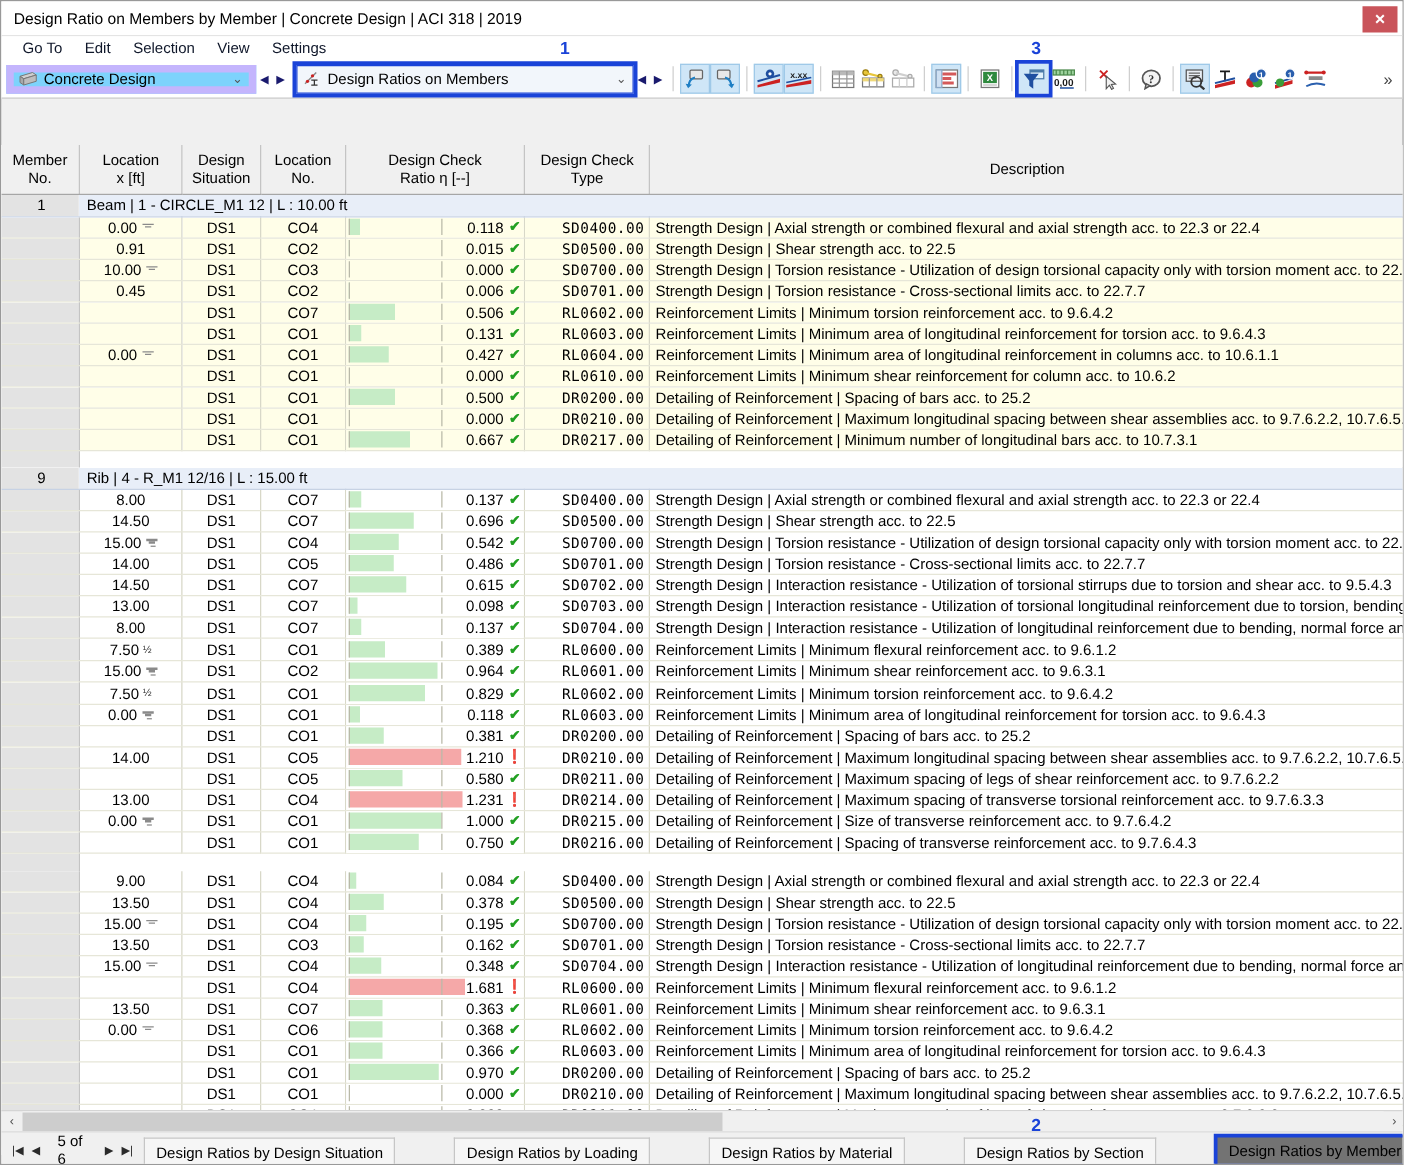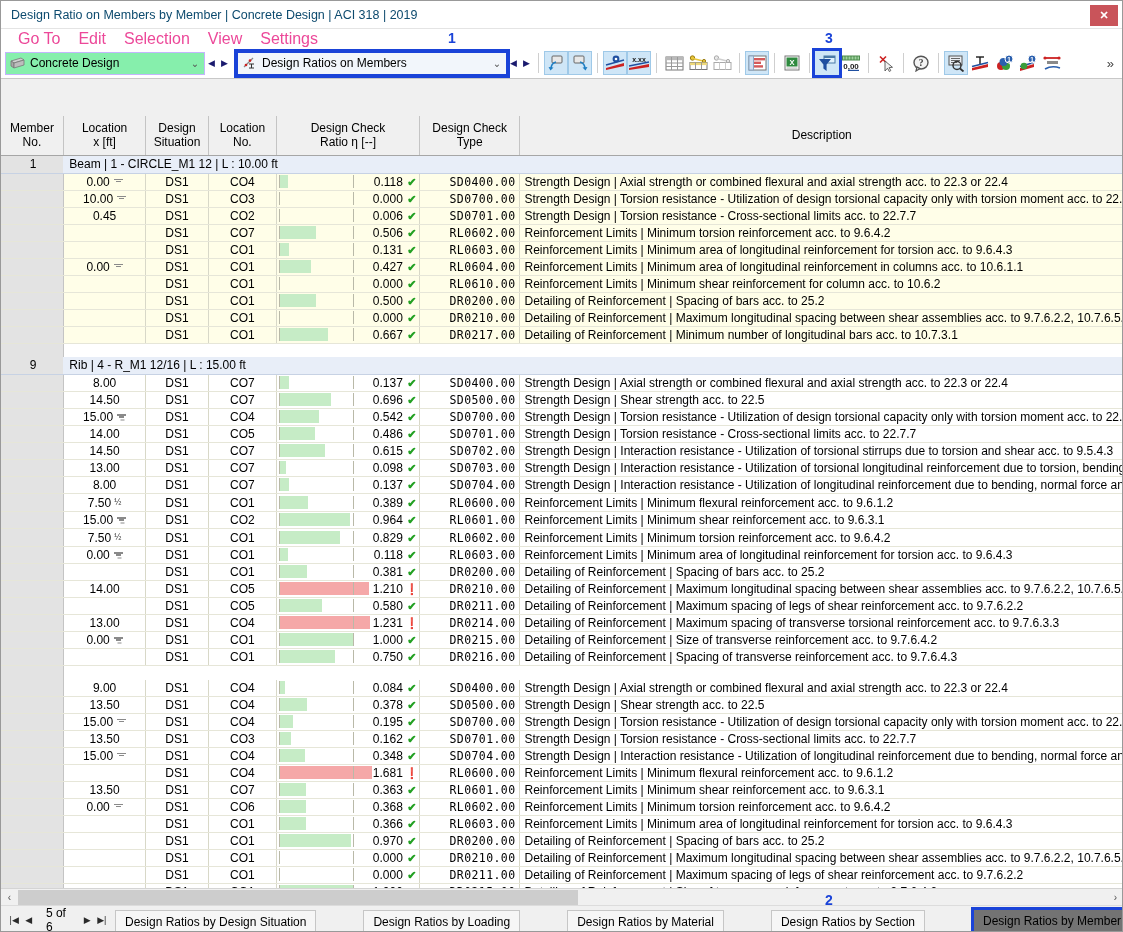--- a/index.html
+++ b/index.html
@@ -23,21 +23,21 @@
   .titlebar {
     height: 28px;
     background: #ffffff;
     display: flex; align-items: center;
     border-bottom: 1px solid #e4e4e4;
     position: relative;
   }
   .titlebar .title {
     padding-left: 10px;
     font-size: 12.5px;
-    color: #0c4a6e;
+    color: #000000;
     white-space: nowrap;
   }
   .close-btn {
     position: absolute; right: 4px; top: 4px;
     width: 28px; height: 21px;
     background: #c9545a;
     color: #fff;
     display: flex; align-items: center; justify-content: center;
     font-size: 11px; font-weight: bold;
     cursor: pointer;
@@ -46,38 +46,38 @@
   
   .menubar {
     height: 19px;
     background: #ffffff;
     display: flex; align-items: center;
     padding-left: 8px;
     position: relative;
   }
   .menubar .mi {
     padding: 0 9px;
-    font-size: 16px; color: #ec4899;
+    font-size: 12px; color: #0f172a;
     cursor: default; line-height: 19px;
   }
 
   
   .toolbar {
     height: 31px;
     background: #ffffff;
     display: flex; align-items: center;
     border-bottom: 1px solid #c8c8c8;
     position: relative;
     padding-left: 4px;
   }
   .combo {
     display: flex; align-items: center;
     height: 23px;
-    background: #86efac;
-    border: 1px solid #c4b5fd;
+    background: #7dd3fc;
+    border: 6px solid #c4b5fd;
     font-size: 12px;
   }
   .combo.cb1 { width: 200px; }
   .combo.cb2 {
     width: 270px;
     outline: 3px solid #1a43d8;
     outline-offset: 0px;
     border: 1px solid #1a43d8;
     margin-left: 6px;
     background: #f2f6fb;
@@ -580,20 +580,39 @@
                 </div>
                 <div class="ratioval">0.118</div>
                 <div class="ratiomark ok">✔</div>
               </div>
             </td>
             <td class="type">SD0400.00</td>
             <td class="desc">Strength Design | Axial strength or combined flexural and axial strength acc. to 22.3 or 22.4</td>
           </tr>
           <tr class="datarow odd">
             <td class="memcell"></td>
+            <td class="loc">0.91</td>
+            <td class="ds">DS1</td>
+            <td class="load">CO2</td>
+            <td class="ratio">
+              <div class="ratiobox">
+                <div class="bargutter">
+                  <div class="bar ok" style="width:1.1px"></div>
+                  <div class="tick t0"></div>
+                  <div class="tick t1"></div>
+                </div>
+                <div class="ratioval">0.015</div>
+                <div class="ratiomark ok">✔</div>
+              </div>
+            </td>
+            <td class="type">SD0500.00</td>
+            <td class="desc">Strength Design | Shear strength acc. to 22.5</td>
+          </tr>
+          <tr class="datarow odd">
+            <td class="memcell"></td>
             <td class="loc">10.00<span class="supicon"></span></td>
             <td class="ds">DS1</td>
             <td class="load">CO3</td>
             <td class="ratio">
               <div class="ratiobox">
                 <div class="bargutter">
                   <div class="tick t0"></div>
                   <div class="tick t1"></div>
                 </div>
                 <div class="ratioval">0.000</div>

